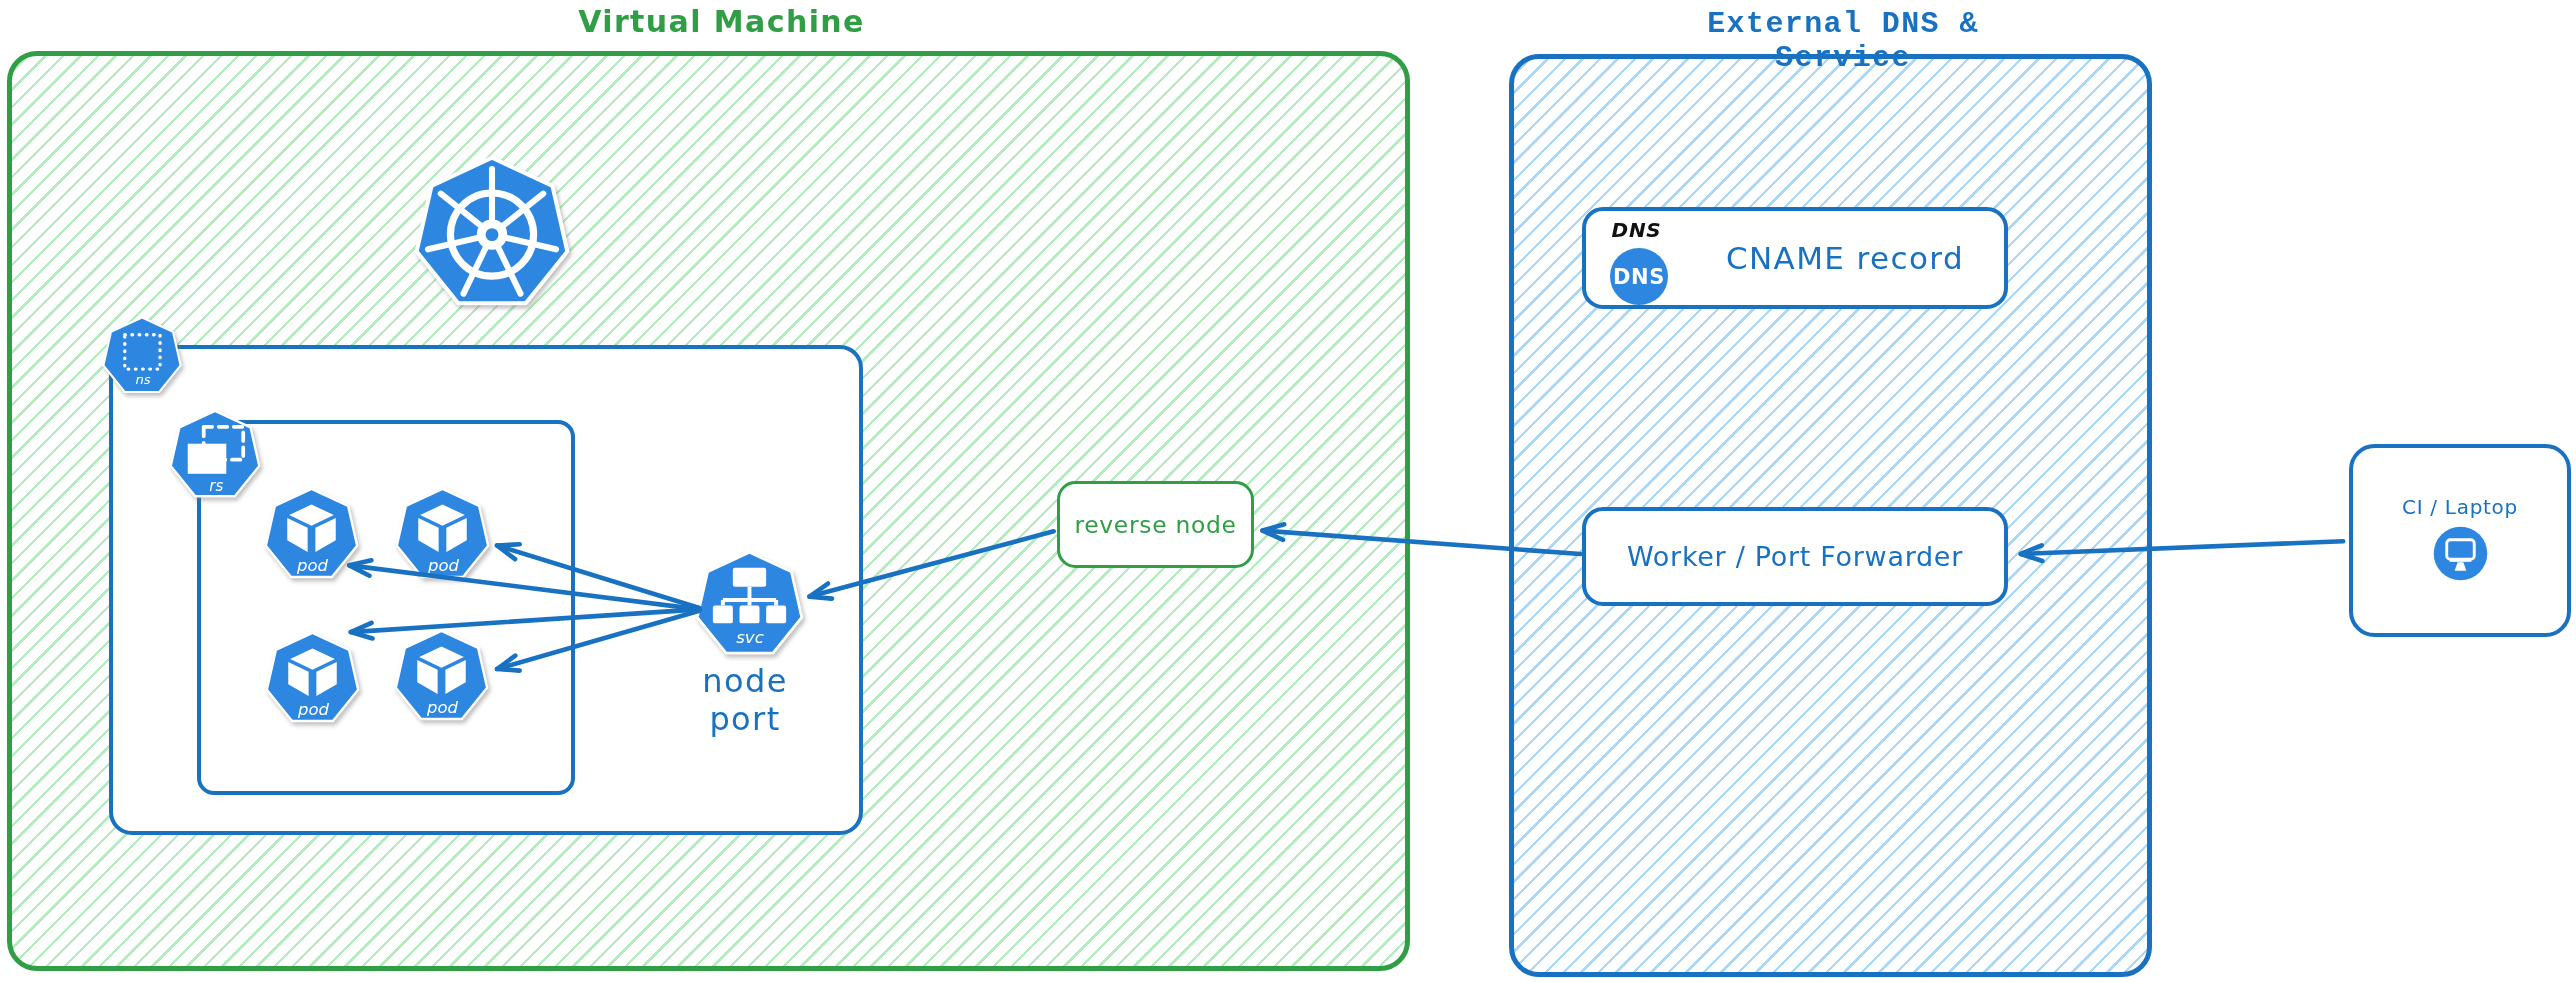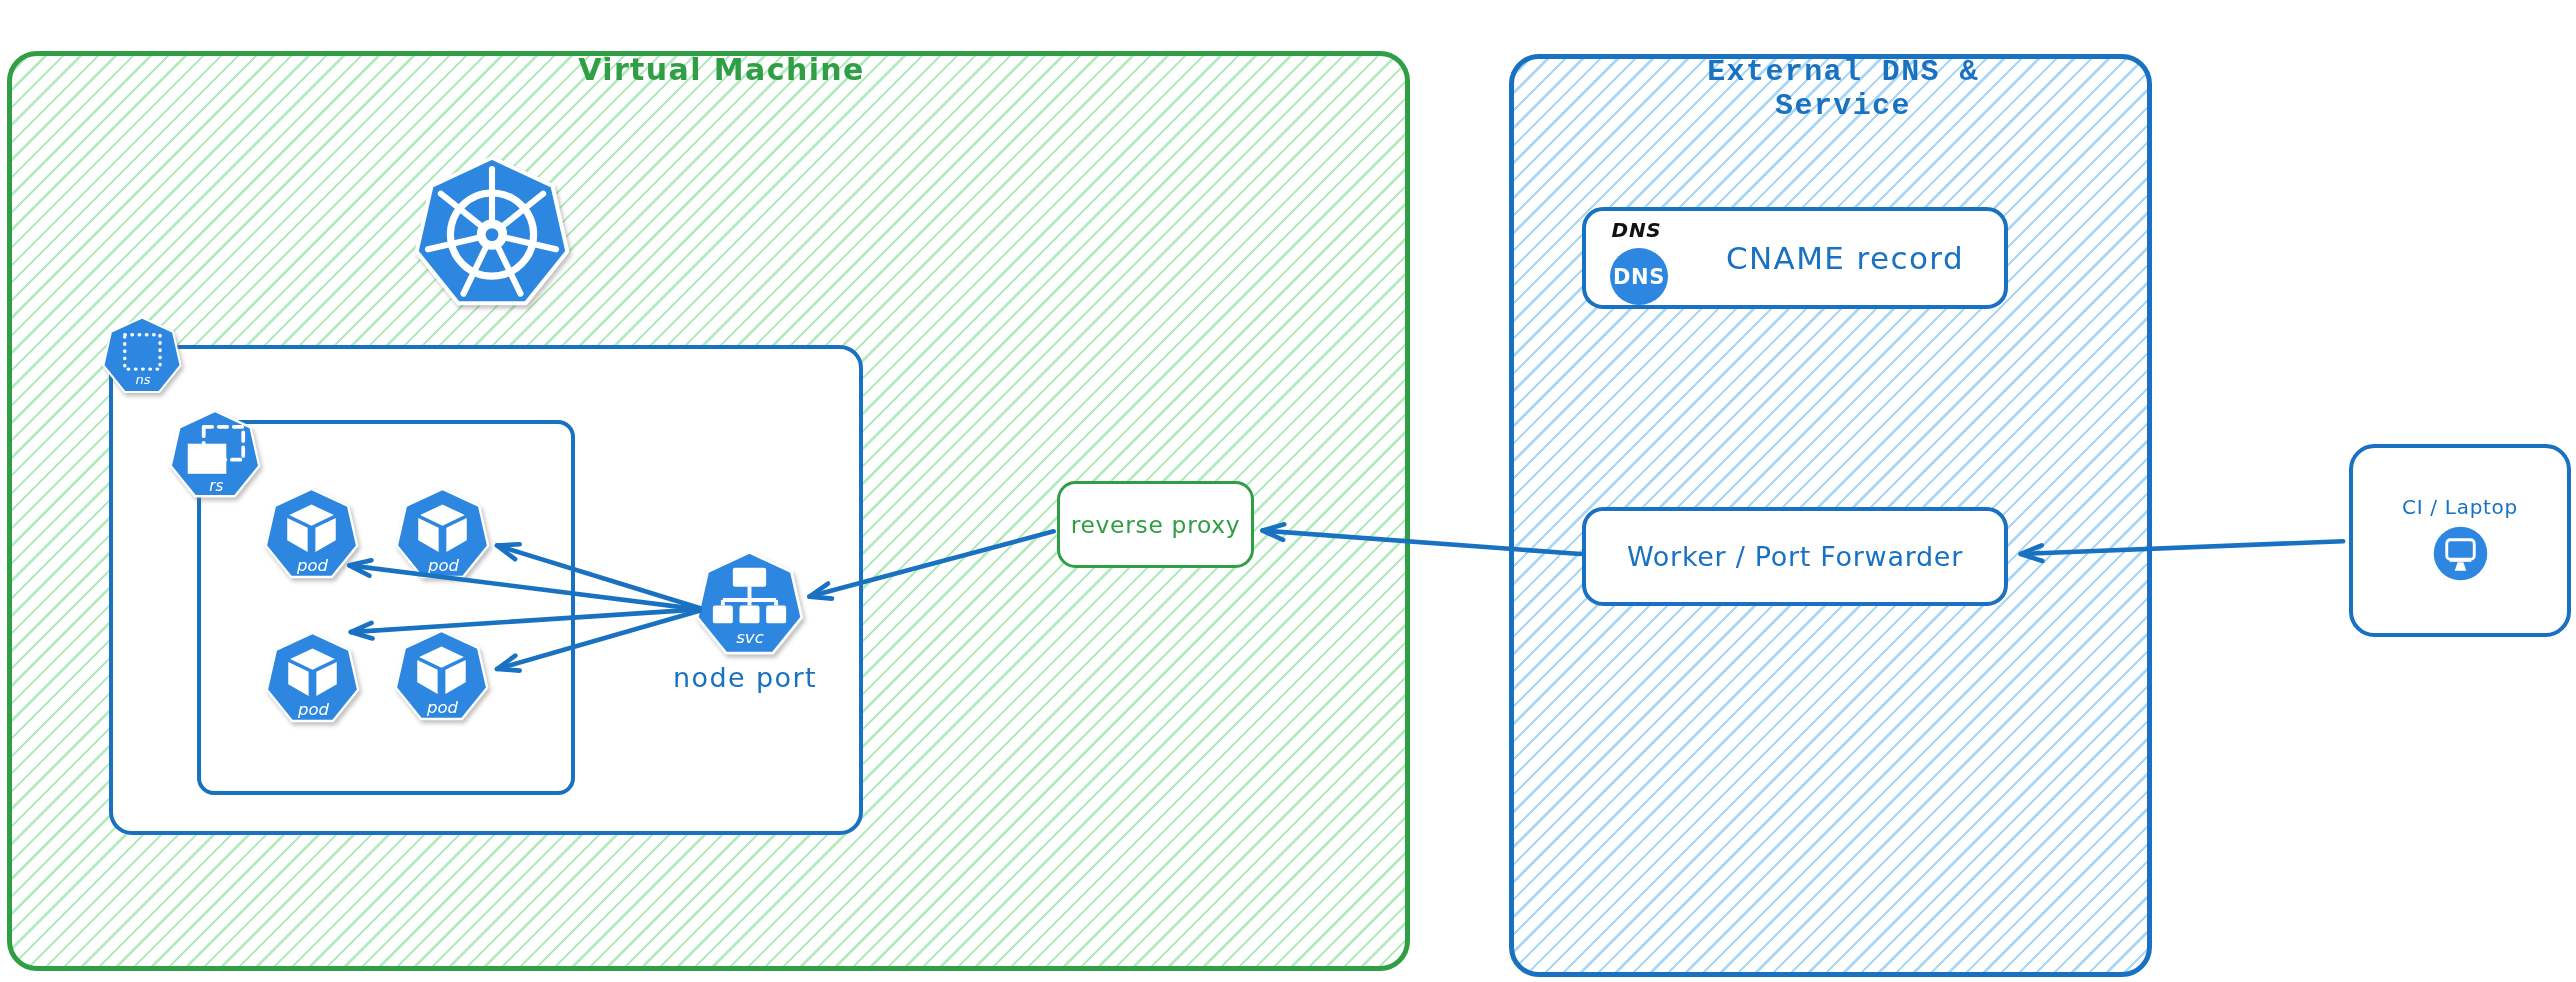--- a/index.html
+++ b/index.html
@@ -11,21 +11,21 @@
   .region.vm{
     left:7px;top:51px;width:1403px;height:920px;
     border:5px solid #2f9e44;border-radius:30px;
     background:repeating-linear-gradient(135deg, rgba(255,255,255,0) 0 10px, #b4ecbf 10px 12.4px);
   }
   .region.ext{
     left:1509px;top:54px;width:643px;height:923px;
     border:5px solid #1971c2;border-radius:30px;
     background:repeating-linear-gradient(135deg, rgba(255,255,255,0) 0 10px, #abd8f7 10px 12.4px);
   }
-  .region-title{position:absolute;text-align:center;letter-spacing:1.4px;font-size:30px;font-weight:bold;margin-top:48px;}
+  .region-title{position:absolute;text-align:center;letter-spacing:1.4px;font-size:30px;font-weight:bold;}
   .region-title.vm-t{left:544px;top:4.3px;width:355px;color:#2f9e44;}
   .region-title.ext-t{left:1644px;top:7px;width:398px;color:#1971c2;font-family:Liberation Mono, monospace;}
 
   
   .wbox{position:absolute;box-sizing:border-box;background:#fff;border:4.3px solid #1971c2;}
   .ns-box{left:109px;top:345px;width:754px;height:490px;border-radius:23px;}
   .rs-box{left:197px;top:420px;width:378px;height:375px;border-radius:17px;}
 
   
   .card{position:absolute;box-sizing:border-box;background:#fff;border:4.3px solid #1971c2;
@@ -39,21 +39,21 @@
            flex-direction:column;gap:7px;font-size:20px;text-align:right;}
 
   .dns-corner{position:absolute;left:25.6px;top:7px;color:#111;font-size:20px;font-weight:bold;
               letter-spacing:0.7px;font-style:italic;}
   .dns-badge{position:absolute;left:24px;top:37px;width:58px;height:57px;border-radius:50%;
              background:#2d87e0;display:flex;align-items:center;justify-content:center;
              color:#fff;font-size:21px;font-weight:bold;}
   .dns-text{position:absolute;left:114px;top:0;right:14px;bottom:0;display:flex;
             align-items:center;justify-content:center;color:#1971c2;font-size:31px;letter-spacing:1.4px;}
 
-  .free-label{position:absolute;color:#1971c2;font-size:27px;letter-spacing:1.4px;text-align:center;}
+  .free-label{position:absolute;color:#1971c2;font-size:32px;letter-spacing:1.4px;text-align:center;}
   .node-port{left:667px;top:662px;width:156px;}
 
   
   .icon{position:absolute;filter:drop-shadow(2.8px 3.6px 2.1px rgba(110,110,110,.45));}
   .icon svg{display:block;}
   .hept{fill:#2d87e0;stroke:#ffffff;stroke-width:2.5;}
   .icon text{fill:#ffffff;font-family:"DejaVu Sans",sans-serif;font-style:italic;}
   .arrows{position:absolute;left:0;top:0;pointer-events:none;}
 </style>
 </head>
@@ -140,21 +140,21 @@
       <path d="M50,34 V46 M26,46 H74 M26,46 V51 M50,46 V51 M74,46 V51" stroke="#fff" stroke-width="3.5" fill="none"></path>
       <rect x="17" y="51" width="18" height="16" rx="2" fill="#fff"></rect>
       <rect x="41" y="51" width="18" height="16" rx="2" fill="#fff"></rect>
       <rect x="65" y="51" width="18" height="16" rx="2" fill="#fff"></rect>
       <text x="38" y="85" font-size="15">svc</text>
     </svg>
   </div>
   <div class="free-label node-port">node port</div>
 
   <div class="card rp">
-    <span>reverse proxy</span>
+    <span>reverse node</span>
   </div>
 
   <div class="card dns">
     <span class="dns-corner">DNS</span>
     <span class="dns-badge">DNS</span>
     <span class="dns-text">CNAME record</span>
   </div>
 
   <div class="card worker">
     <span>Worker / Port Forwarder</span>

